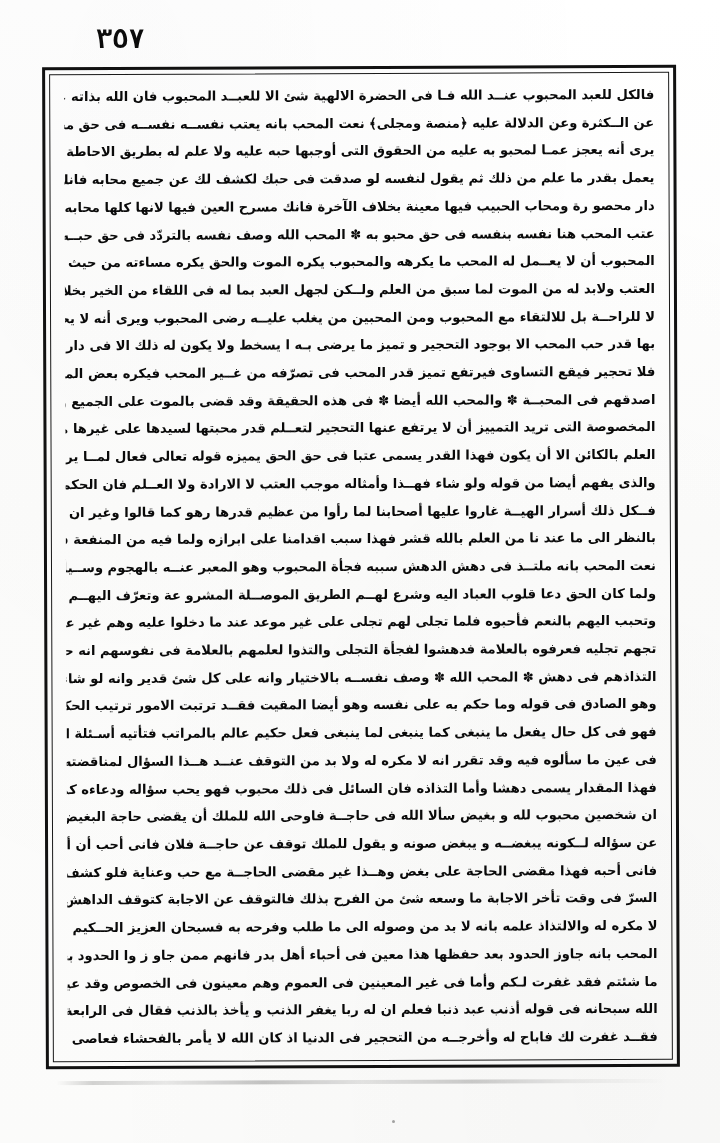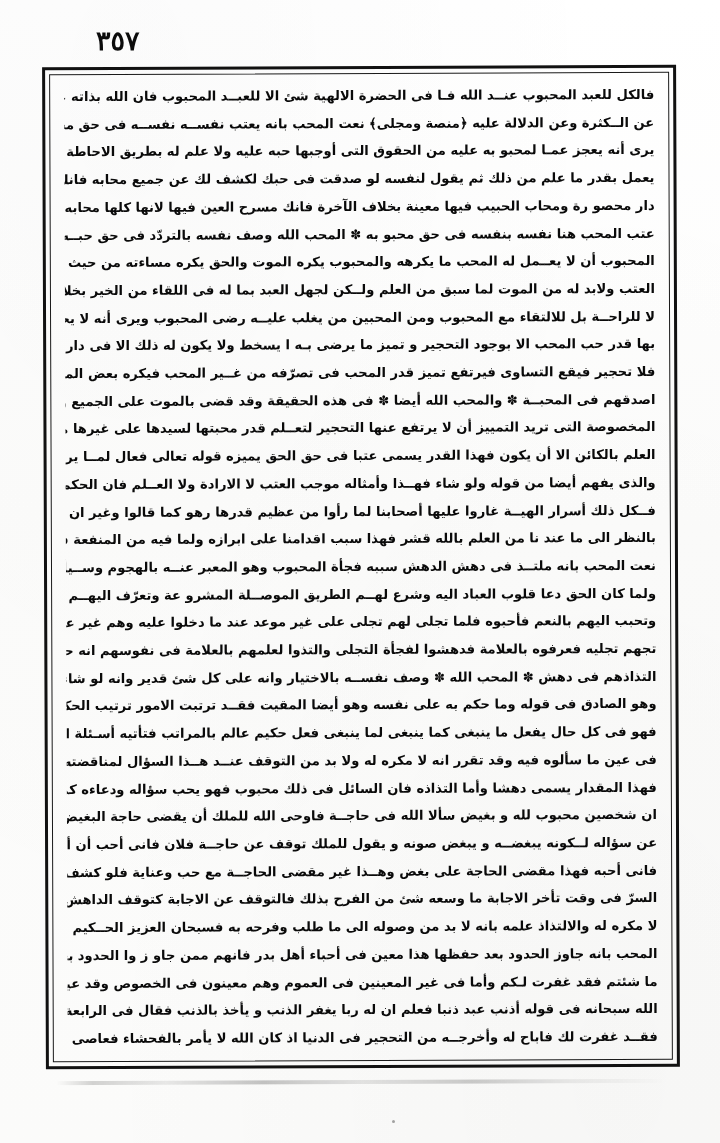--- a/index.html
+++ b/index.html
@@ -34,21 +34,21 @@
     pointer-events: none;
   }
 
   
   #folio {
     position: absolute;
     top: 28px;
     left: 96px;
     width: 130px;
     text-align: left;
-    font-family: Liberation Sans, sans-serif;
+    font-family: Liberation Mono, monospace;
     font-size: 27px;
     font-weight: 700;
     letter-spacing: 1px;
     color: #0b0b0b;
     direction: rtl;
     line-height: 1;
   }
 
   
   #frame-outer {

